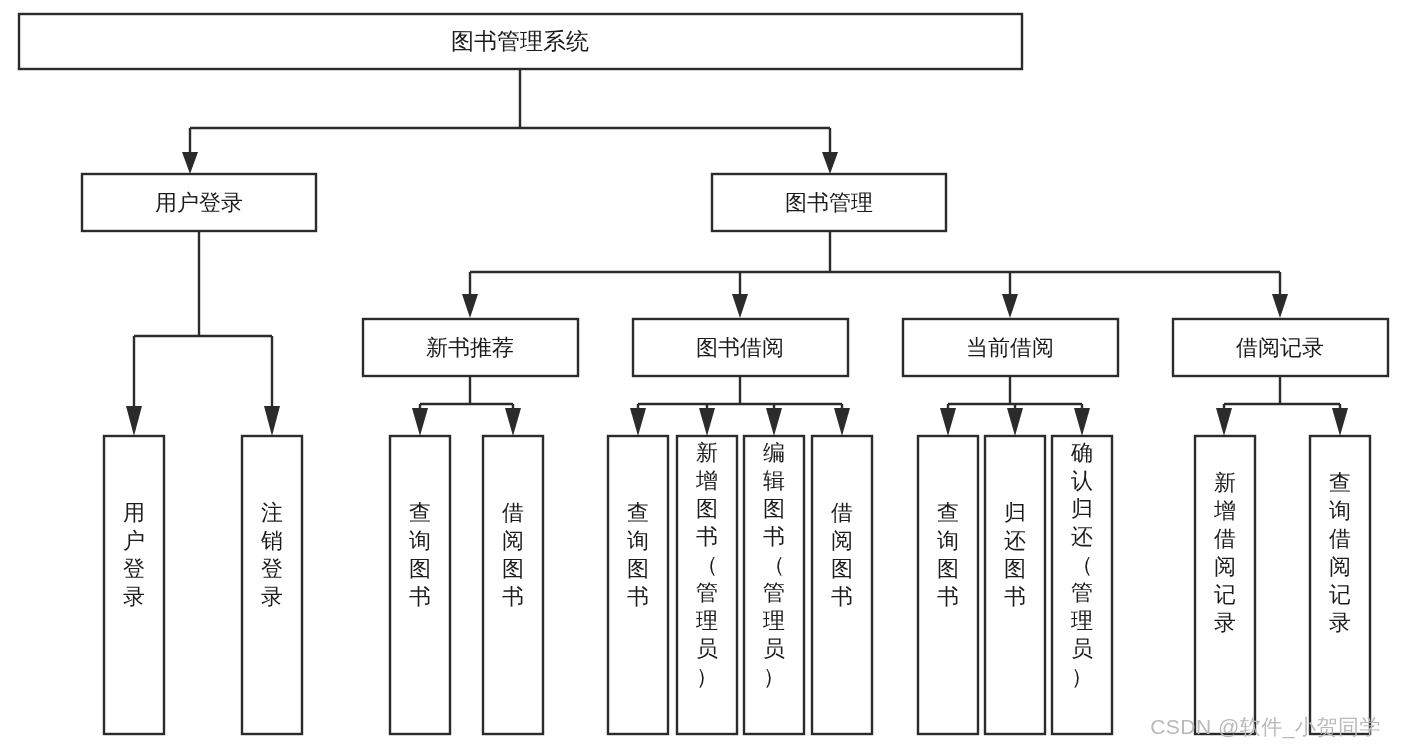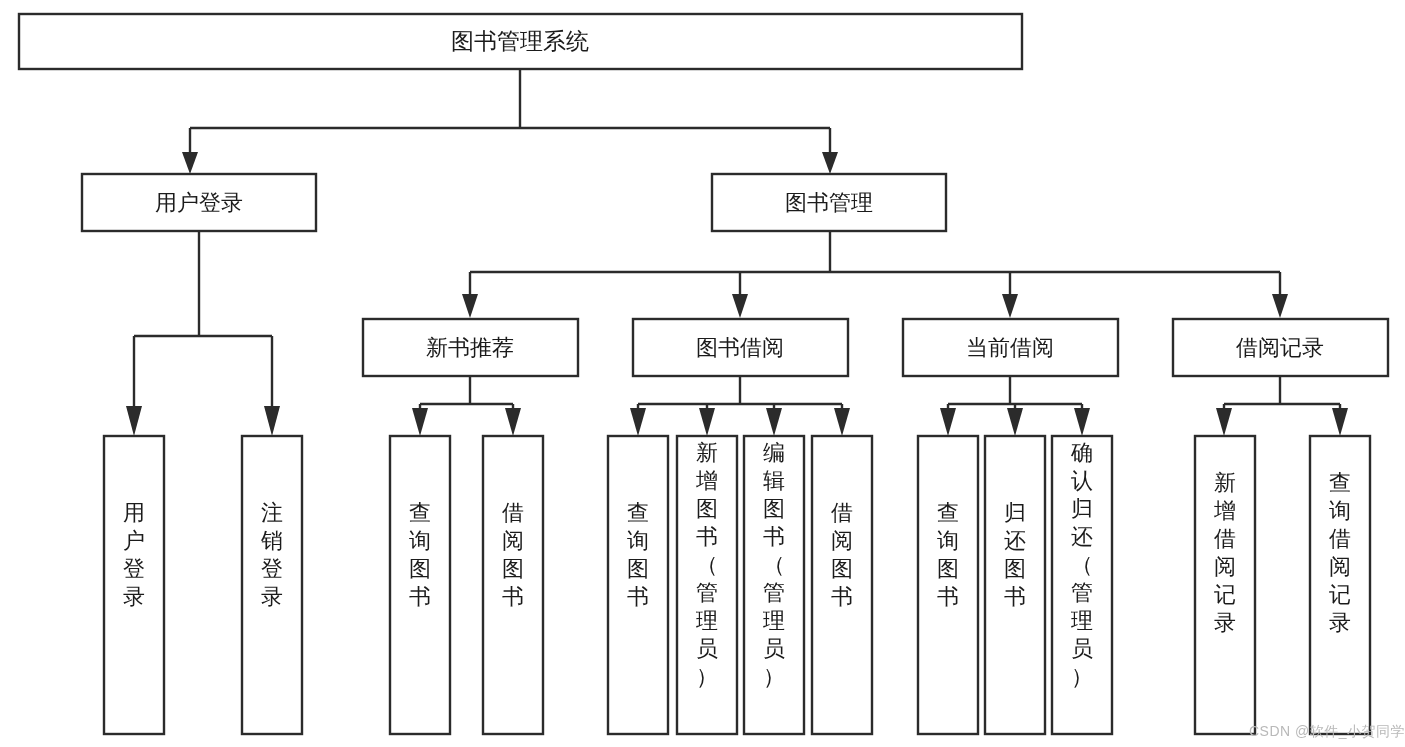--- a/index.html
+++ b/index.html
@@ -45,24 +45,24 @@
     font-size: 23px;
   }
   .leaf-label {
     fill: #1b1b1b;
     font-family: "Liberation Sans", "DejaVu Sans", sans-serif;
     font-size: 22px;
     text-anchor: middle;
   }
   .watermark {
     position: absolute;
-    right: 0;
+    right: 24px;
     bottom: 6px;
     font-family: "Liberation Sans", "DejaVu Sans", sans-serif;
-    font-size: 14px;
+    font-size: 21px;
     color: #b9b9b9;
     letter-spacing: 0.5px;
     white-space: nowrap;
     pointer-events: none;
   }
 </style>
 </head>
 <body>
 
 <svg id="diagram" viewBox="0 0 1405 747">

